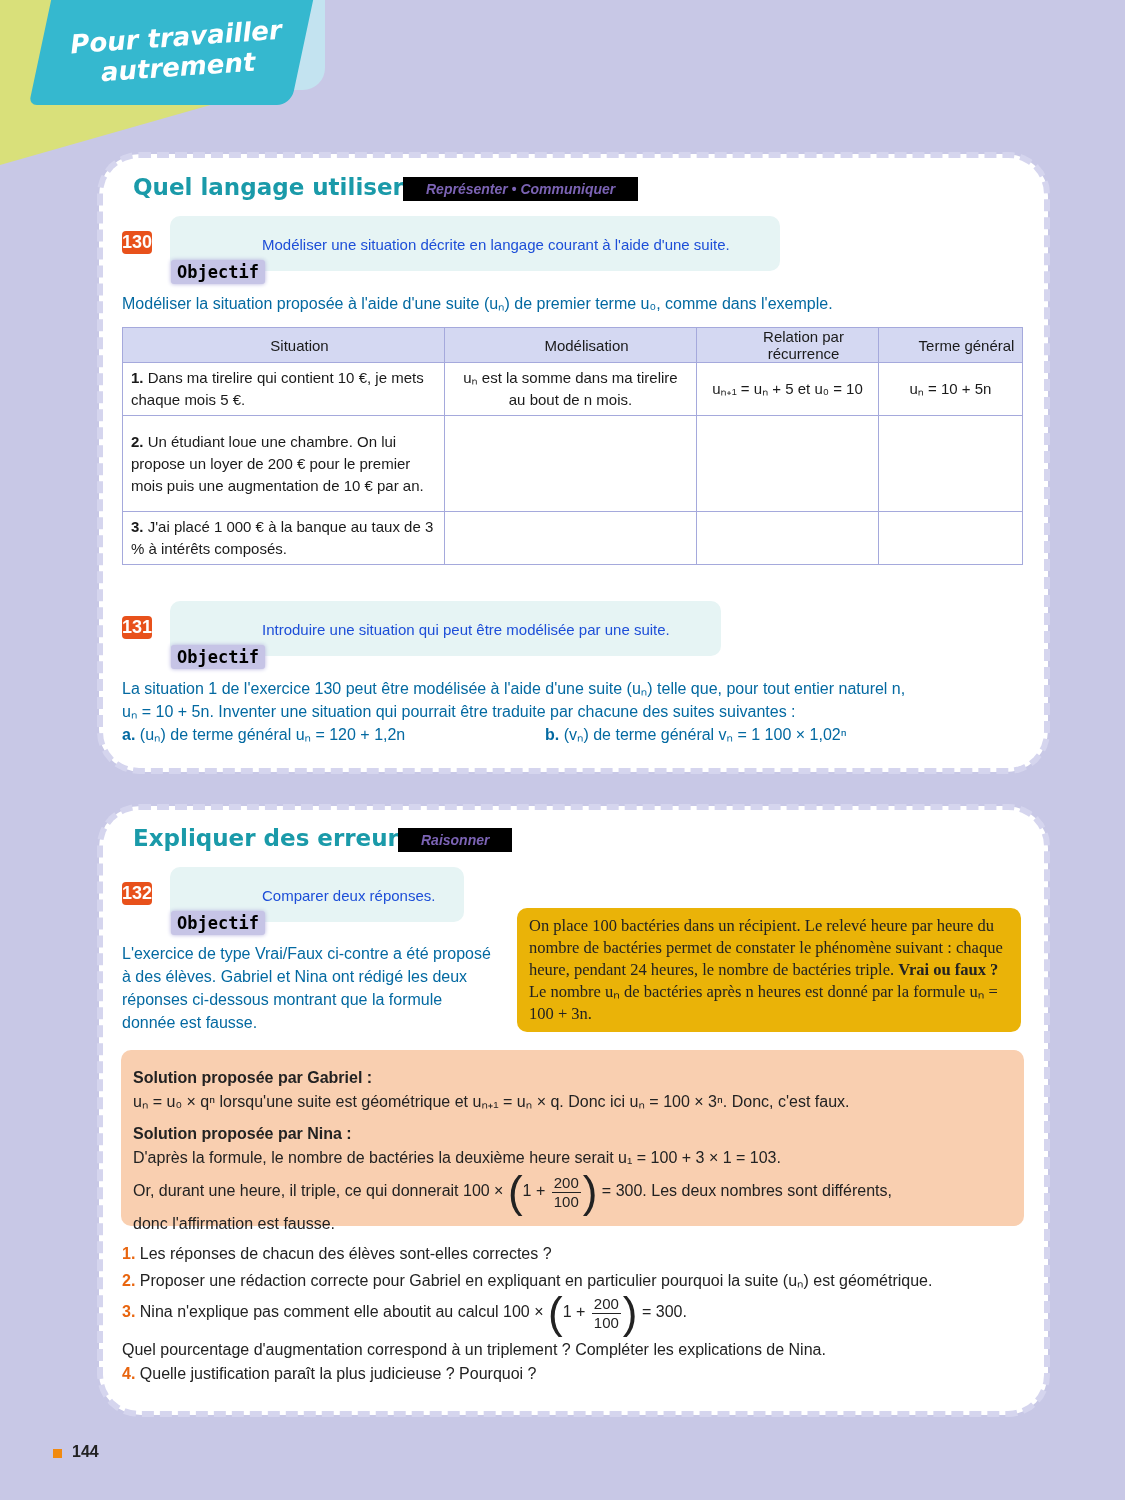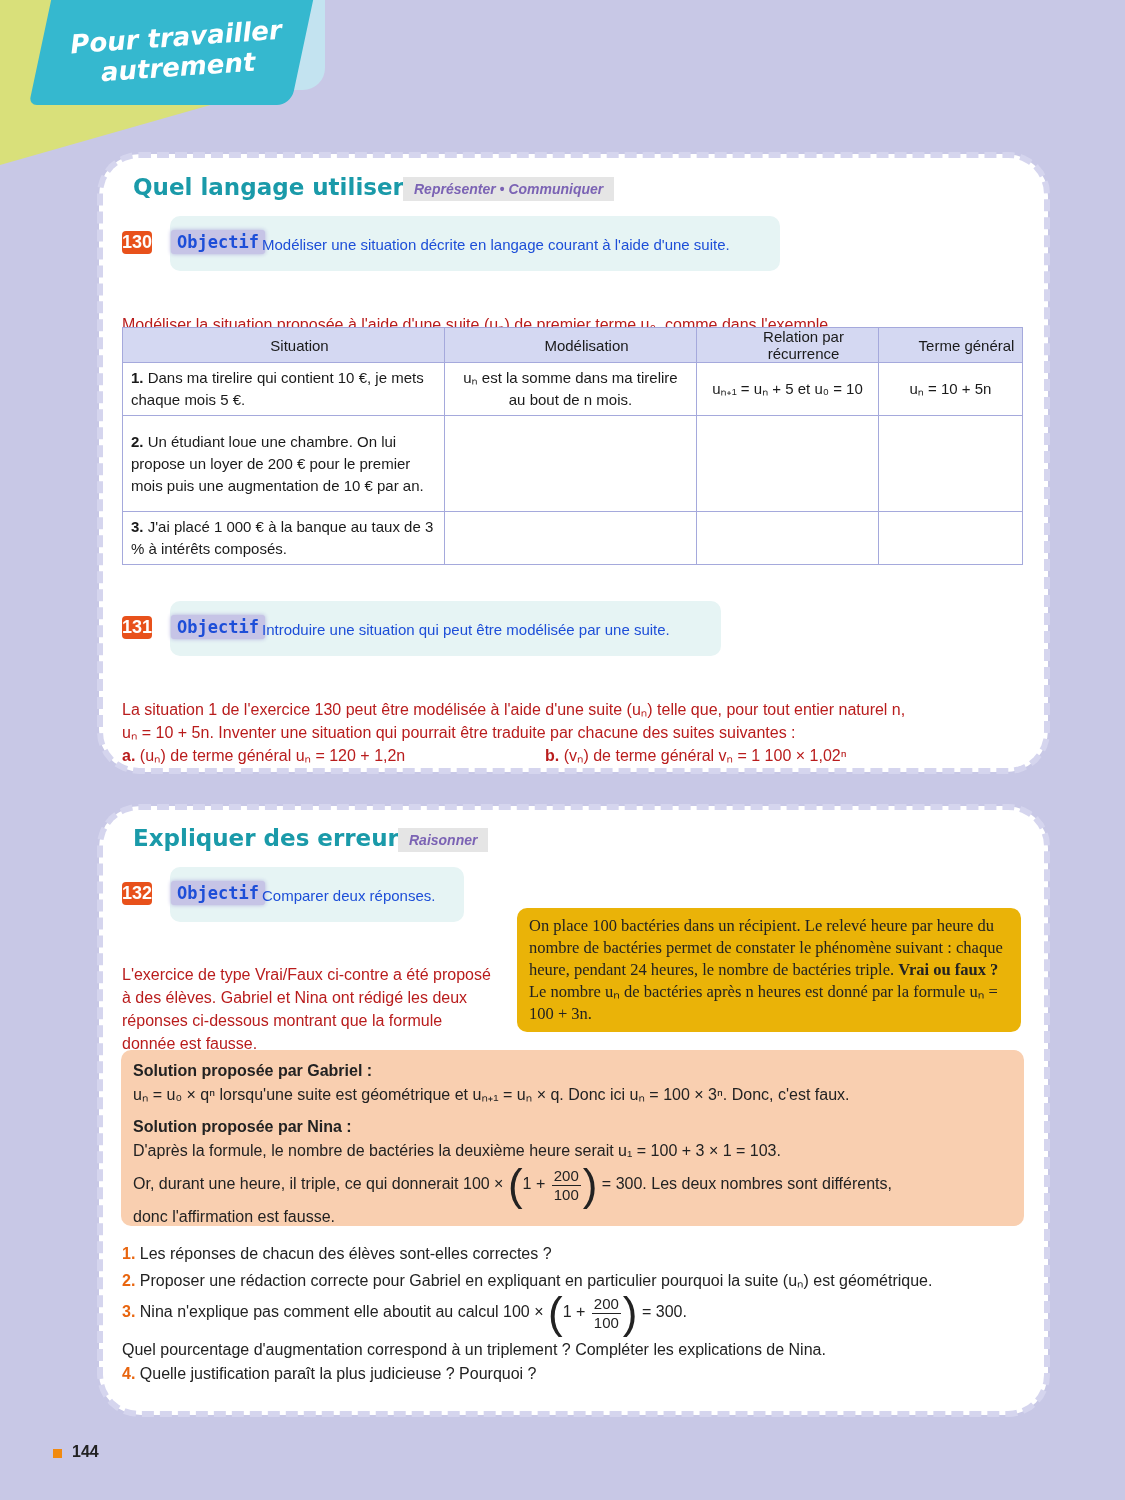--- a/index.html
+++ b/index.html
@@ -48,39 +48,40 @@
     pointer-events: none;
   }
   #card1 { left: 105px; top: 160px; width: 937px; height: 606px; }
   #card2 { left: 105px; top: 812px; width: 937px; height: 597px; }
 
   .section-title {
     position: absolute; font-size: 23px; font-weight: bold; color: #1a9aa9;
     font-family: "DejaVu Sans", sans-serif;
   }
   .skill-tag {
-    position: absolute; background: #e5e5e5; color: #7b63b4;
+    position: absolute; background: #000000; color: #7b63b4;
     font-weight: bold; font-style: italic; font-size: 14px;
-    padding: 4px 11px;
+    padding: 4px 23px;
   }
   .objective-box {
     position: absolute; background: #e6f4f4; border-radius: 10px;
   }
   .ex-num {
     position: absolute; background: #e8511b; color: #fff;
     font-weight: bold; font-size: 18px; padding: 1px 0; border-radius: 4px;
   }
   .obj-badge {
-    position: absolute; background: #c6c4e6; color: #1d4ed8;
+    position: absolute; background: #c6c4e6; color: #000000;
     font-weight: bold; font-size: 17px; padding: 2px 6px; border-radius: 3px;
     font-family: "DejaVu Sans Mono", monospace;
     box-shadow: 0 0 4px #b3b0dd;
+    margin-top: 30px;
   }
   .obj-text { position: absolute; font-size: 15px; color: #1d4ed8; }
-  .para { position: absolute; font-size: 16px; line-height: 23px; color: #b91c1c; margin-top: 21px; }
+  .para { position: absolute; font-size: 16px; line-height: 23px; color: #0369a1; }
 
   table.model {
     position: absolute; left: 122px; top: 327px; width: 901px;
     border-collapse: collapse; font-size: 15px;
   }
   table.model th {
     background: #d4d8f2; font-weight: normal; height: 30px;
     border: 1.5px solid #a5a9dc; text-align: center; padding-left: 32px;
   }
   table.model td {
@@ -93,21 +94,21 @@
   table.model tr.r3 td { height: 52px; }
 
   .yellow-box {
     position: absolute; left: 517px; top: 908px; width: 504px; height: 124px;
     background: #eab308; border-radius: 10px;
     padding: 7px 12px; font-family: "Liberation Serif", serif;
     font-size: 16.5px; line-height: 22px; color: #222;
   }
   .orange-box {
     position: absolute; left: 121px; top: 1050px; width: 903px; height: 176px;
-    background: #f9cfb0; border-radius: 10px; padding: 9px 12px;
+    background: #f9cfb0; border-radius: 10px; padding: 16px 12px;
     font-size: 16px; color: #222;
   }
   .orange-box .line { line-height: 24px; }
   .orange-box .b { font-weight: bold; }
 
   .frac {
     display: inline-flex; flex-direction: column; vertical-align: middle;
     text-align: center; font-size: 15px; line-height: 18px; margin: 0 2px;
   }
   .frac .num { border-bottom: 1.2px solid #222; padding: 0 2px; }

